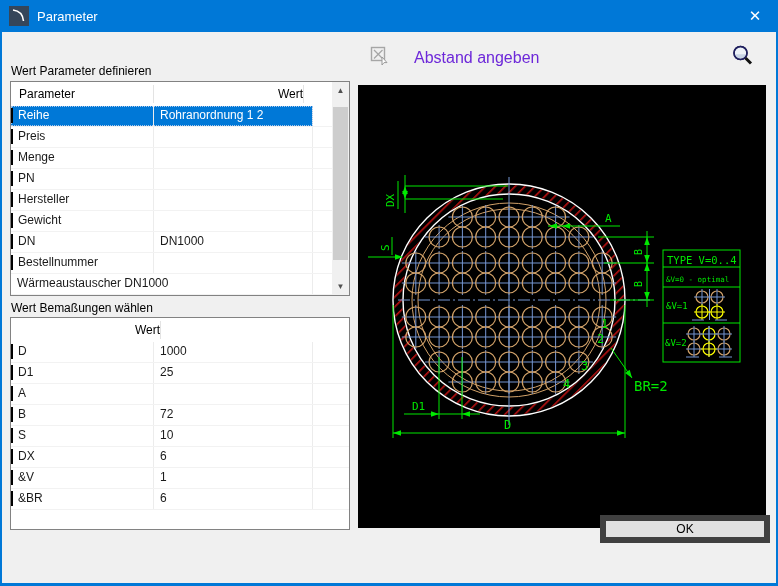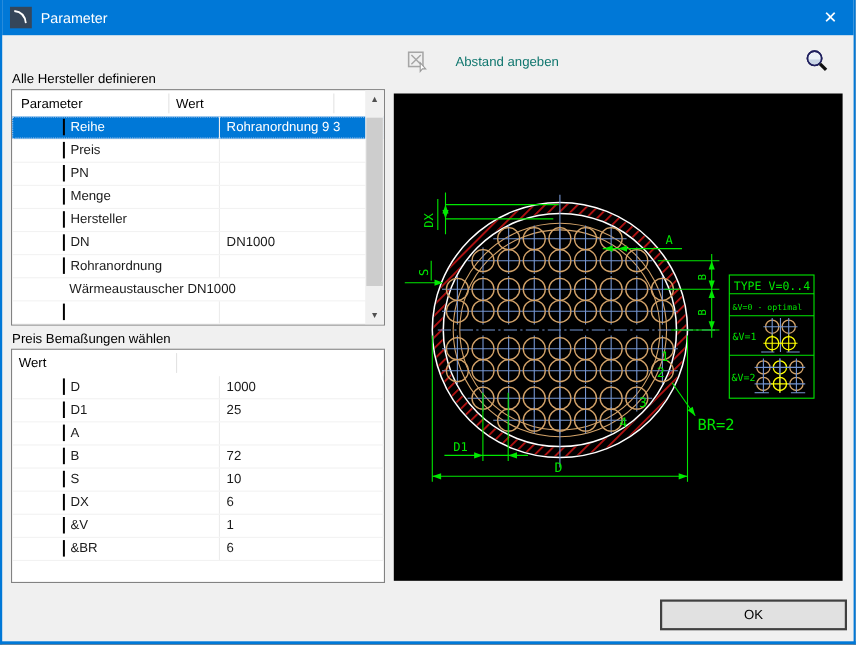--- a/index.html
+++ b/index.html
@@ -9,51 +9,51 @@
     border-left:2px solid #0078d7;border-right:2px solid #0078d7;border-bottom:3px solid #0078d7;
     overflow:hidden;
   }
   
   .titlebar{position:absolute;left:-2px;top:0;width:778px;height:32px;background:#0078d7;display:flex;align-items:center;}
   .title-icon{width:20px;height:20px;margin-left:9px;flex:0 0 auto;}
   .title-text{color:#fff;font-size:13px;margin-left:8px;}
   .close-btn{position:absolute;right:0;top:0;width:46px;height:32px;display:flex;align-items:center;justify-content:center;color:#fff;font-size:15px;cursor:default;}
   
   .pick-btn{position:absolute;left:367px;top:45px;width:22px;height:22px;}
-  .distance-label{position:absolute;left:412px;top:49px;font-size:12px;color:#0f766e;}
+  .distance-label{position:absolute;left:412px;top:49px;font-size:16px;color:#6d28d9;}
   .zoom-btn{position:absolute;left:729px;top:44px;width:24px;height:24px;}
   
   .sec-label{position:absolute;left:9px;font-size:12px;color:#000;}
   .sec-label.p1{top:64px;}
   .sec-label.p2{top:301px;}
   
   .grid{position:absolute;left:8px;width:340px;background:#fff;border:1px solid #828282;box-sizing:border-box;overflow:hidden;}
   .grid.t1{top:81px;height:215px;}
   .grid.t2{top:317px;height:213px;}
   .g-head{display:flex;height:24px;align-items:center;font-size:12px;color:#000;}
   .g-head .hc1{width:143px;padding-left:8px;box-sizing:border-box;border-right:1px solid #e3e3e3;height:18px;line-height:18px;}
-  .g-head .hc2{width:150px;padding-left:6px;box-sizing:border-box;border-right:1px solid #e3e3e3;height:18px;line-height:18px;}
+  .g-head .hc2{width:150px;padding-left:6px;box-sizing:border-box;border-right:1px solid #e3e3e3;height:18px;line-height:18px;text-align:right;}
   .row{display:flex;height:20px;border-bottom:1px solid #f2f2f2;font-size:12px;color:#1a1a1a;}
-  .rowmain{display:flex;width:301px;position:relative;border-right:1px solid #ececec;padding-left:46px;}
+  .rowmain{display:flex;width:301px;position:relative;border-right:1px solid #ececec;}
   .rowmain .cell{display:block;height:20px;line-height:19px;white-space:nowrap;overflow:hidden;}
   .rowmain .c-name{width:143px;padding-left:7px;box-sizing:border-box;border-right:1px solid #ececec;position:relative;}
   .rowmain .c-name::before{content:"";position:absolute;left:0;top:2px;width:2px;height:15px;background:#000;}
   .rowmain .c-val{flex:1;padding-left:6px;}
   .rowmain.selected{background:#0078d7;color:#fff;outline:1px dotted #a9c7ec;outline-offset:-1px;}
   .rowfill{flex:1;}
   
   .vscroll{position:absolute;top:0;right:0;bottom:0;width:17px;background:#f0f0f0;}
   .vs-arrow{position:absolute;left:0;width:17px;height:17px;display:flex;align-items:center;justify-content:center;font-size:8px;color:#505050;}
   .vs-up{top:0;}
   .vs-down{bottom:0;}
   .vs-thumb{position:absolute;left:1px;width:15px;top:25px;height:153px;background:#cdcdcd;}
   
   .canvas{position:absolute;left:356px;top:85px;width:408px;height:443px;background:#000;}
   
-  .ok-btn{position:absolute;left:598px;top:545px;width:170px;height:28px;background:#e1e1e1;border:2px solid #404040;box-sizing:border-box;font-size:12px;color:#000;display:flex;align-items:center;justify-content:center;font-family:"Liberation Sans",sans-serif;}
+  .ok-btn{position:absolute;left:598px;top:515px;width:170px;height:28px;background:#e1e1e1;border:6px solid #404040;box-sizing:border-box;font-size:12px;color:#000;display:flex;align-items:center;justify-content:center;font-family:"Liberation Sans",sans-serif;}
 </style>
 </head>
 <body>
 
 <div class="window">
 
   <div class="titlebar">
     <svg class="title-icon" viewBox="0 0 20 20">
       <rect x="0" y="0" width="20" height="20" fill="#35465a"></rect>
       <path d="M4,4 Q 13.5,5 14.5,15" fill="none" stroke="#fff" stroke-width="1.6"></path>
@@ -69,74 +69,81 @@
     <path d="M13,12 L13,20 L15,17.6 L18,17.6 Z" fill="#fff" stroke="#9a9a9a" stroke-width="1"></path>
   </svg>
   <span class="distance-label">Abstand angeben</span>
   <svg class="zoom-btn" viewBox="0 0 24 24">
     <circle cx="9.5" cy="9" r="6.5" fill="#edf2f8" stroke="#20205e" stroke-width="1.5"></circle>
     <path d="M3.4,10.2 a6.5,6.5 0 0 0 12.2,0 z" fill="#c9d5e6" stroke="none"></path>
     <circle cx="9.5" cy="9" r="6.5" fill="none" stroke="#20205e" stroke-width="1.5"></circle>
     <line x1="14.5" y1="14" x2="20" y2="19.5" stroke="#111" stroke-width="3"></line>
   </svg>
 
-  <div class="sec-label p1">Alle Hersteller definieren</div>
-  <div class="sec-label p2">Preis Bemaßungen wählen</div>
+  <div class="sec-label p1">Wert Parameter definieren</div>
+  <div class="sec-label p2">Wert Bemaßungen wählen</div>
 
   <div class="grid t1">
     <div class="g-head">
       <div class="hc1">Parameter</div>
       <div class="hc2">Wert</div>
     </div>
     <div id="param-rows">
         <div class="row">
           <div class="rowmain selected">
             <span class="cell c-name">Reihe</span>
-            <span class="cell c-val">Rohranordnung 9 3</span>
+            <span class="cell c-val">Rohranordnung 1 2</span>
           </div>
           <div class="rowfill"></div>
         </div>
         <div class="row">
           <div class="rowmain">
             <span class="cell c-name">Preis</span>
             <span class="cell c-val"></span>
           </div>
           <div class="rowfill"></div>
         </div>
         <div class="row">
           <div class="rowmain">
+            <span class="cell c-name">Menge</span>
+            <span class="cell c-val"></span>
+          </div>
+          <div class="rowfill"></div>
+        </div>
+        <div class="row">
+          <div class="rowmain">
             <span class="cell c-name">PN</span>
             <span class="cell c-val"></span>
           </div>
           <div class="rowfill"></div>
         </div>
         <div class="row">
           <div class="rowmain">
-            <span class="cell c-name">Menge</span>
-            <span class="cell c-val"></span>
-          </div>
-          <div class="rowfill"></div>
-        </div>
-        <div class="row">
-          <div class="rowmain">
             <span class="cell c-name">Hersteller</span>
+            <span class="cell c-val"></span>
+          </div>
+          <div class="rowfill"></div>
+        </div>
+        <div class="row">
+          <div class="rowmain">
+            <span class="cell c-name">Gewicht</span>
             <span class="cell c-val"></span>
           </div>
           <div class="rowfill"></div>
         </div>
         <div class="row">
           <div class="rowmain">
             <span class="cell c-name">DN</span>
             <span class="cell c-val">DN1000</span>
           </div>
           <div class="rowfill"></div>
         </div>
         <div class="row">
           <div class="rowmain">
-            <span class="cell c-name">Rohranordnung</span>
+            <span class="cell c-name">Bestellnummer</span>
             <span class="cell c-val"></span>
           </div>
           <div class="rowfill"></div>
         </div>
         <div class="row">
           <div class="rowmain">
             <span class="cell c-val">Wärmeaustauscher DN1000</span>
           </div>
           <div class="rowfill"></div>
         </div>

